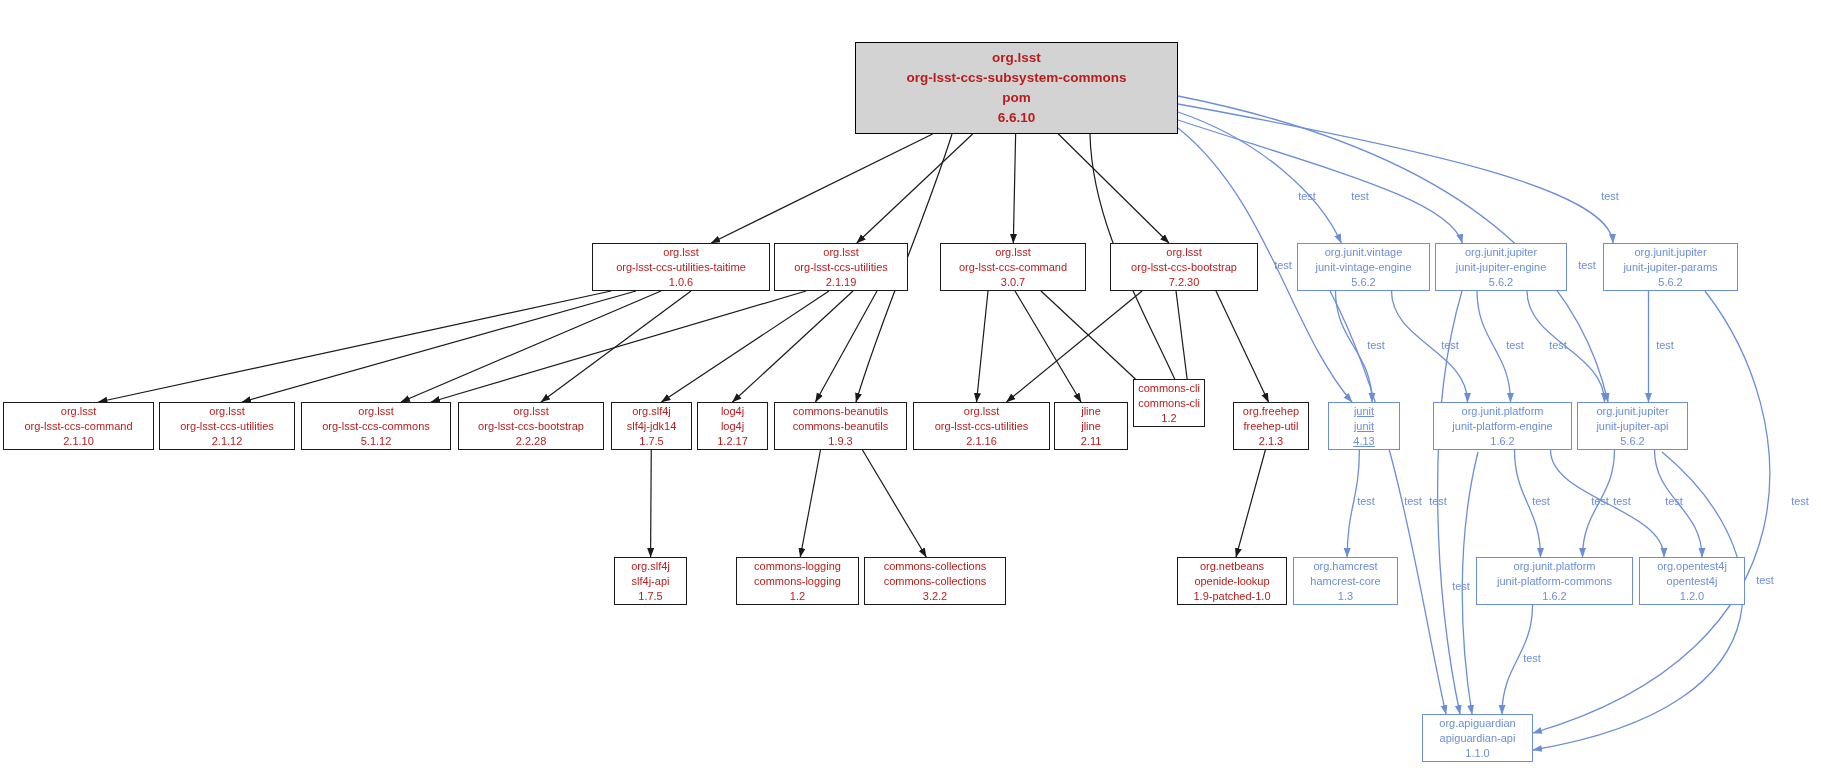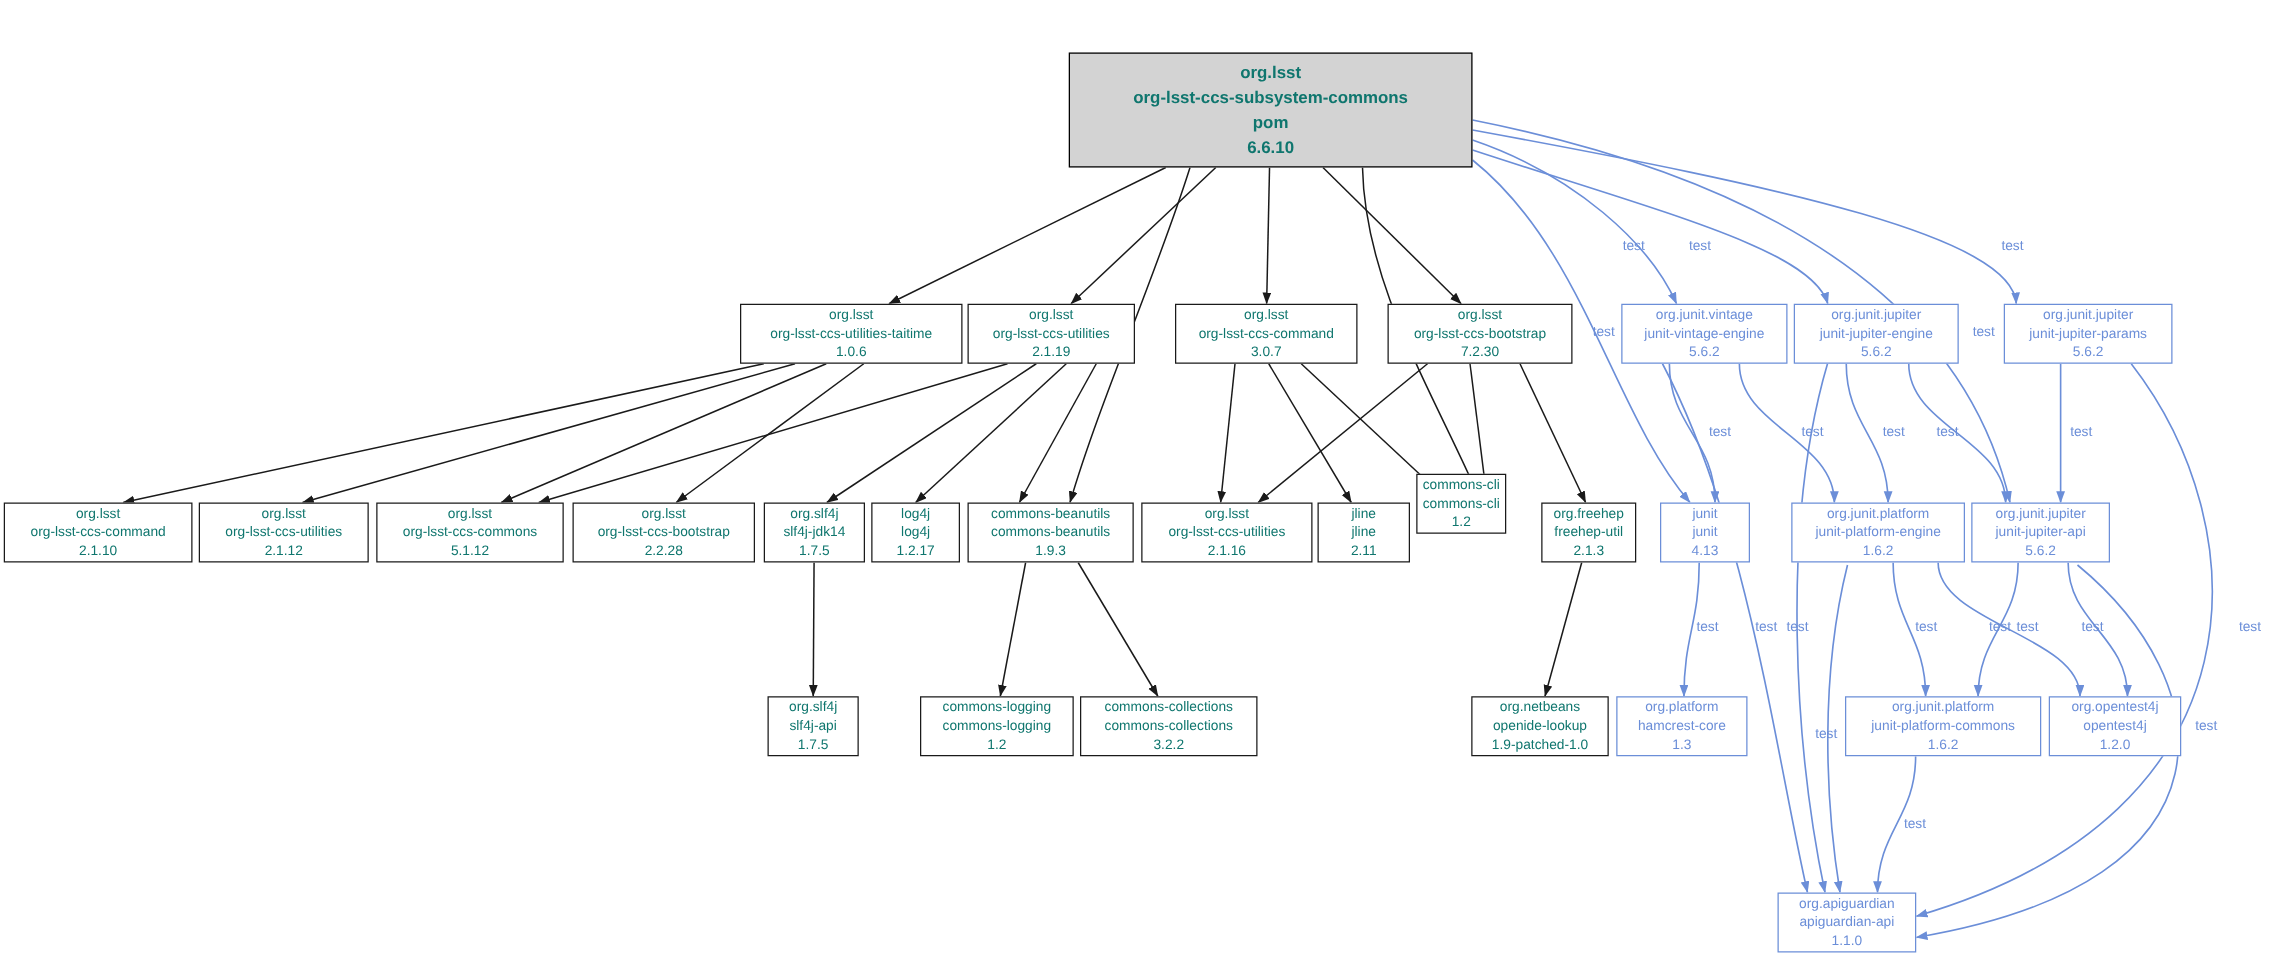--- a/index.html
+++ b/index.html
@@ -4,21 +4,21 @@
 <style>
   html,body{margin:0;padding:0;background:#ffffff;}
   body{width:1821px;height:768px;position:relative;overflow:hidden;
        font-family:"Liberation Sans", sans-serif;}
   #canvas{position:absolute;left:0;top:0;width:1821px;height:768px;}
   #edge-layer{position:absolute;left:0;top:0;}
   .title{position:absolute;left:8px;top:4px;font-family:"Liberation Serif", serif;
          font-size:21px;color:#000;white-space:nowrap;}
   .node{position:absolute;box-sizing:border-box;display:flex;flex-direction:column;
         justify-content:center;align-items:center;text-align:center;
-        background:#ffffff;border:1.2px solid #1a1a1a;color:#0f766e;
+        background:#ffffff;border:1.2px solid #1a1a1a;color:#b91c1c;
         font-size:11px;line-height:15px;white-space:nowrap;overflow:hidden;}
   .node.blue{border-color:#6b8ed8;color:#6b8ed8;}
   .node.root{background:#d3d3d3;border:1.4px solid #000;font-size:13.5px;
              font-weight:bold;line-height:20px;}
   .edge-label{font-size:11px;font-family:"Liberation Sans", sans-serif;}
 </style>
 </head>
 <body>
 
 <div id="canvas">
@@ -192,21 +192,21 @@
       <div class="node " style="left: 1133px; top: 379px; width: 72px; height: 48px;">
         <div>commons-cli</div>
         <div>commons-cli</div>
         <div>1.2</div>
       </div>
       <div class="node " style="left: 1233px; top: 402px; width: 76px; height: 48px;">
         <div>org.freehep</div>
         <div>freehep-util</div>
         <div>2.1.3</div>
       </div>
-      <div class="node blue" style="left: 1328px; top: 402px; width: 72px; height: 48px;">
+      <div class="node blue" style="left: 1328px; top: 402px; width: 72px; height: 48px; text-decoration: underline;">
         <div>junit</div>
         <div>junit</div>
         <div>4.13</div>
       </div>
       <div class="node blue" style="left: 1433px; top: 402px; width: 139px; height: 48px;">
         <div>org.junit.platform</div>
         <div>junit-platform-engine</div>
         <div>1.6.2</div>
       </div>
       <div class="node blue" style="left: 1577px; top: 402px; width: 111px; height: 48px;">
@@ -228,21 +228,21 @@
         <div>commons-collections</div>
         <div>commons-collections</div>
         <div>3.2.2</div>
       </div>
       <div class="node " style="left: 1177px; top: 557px; width: 110px; height: 48px;">
         <div>org.netbeans</div>
         <div>openide-lookup</div>
         <div>1.9-patched-1.0</div>
       </div>
       <div class="node blue" style="left: 1293px; top: 557px; width: 105px; height: 48px;">
-        <div>org.platform</div>
+        <div>org.hamcrest</div>
         <div>hamcrest-core</div>
         <div>1.3</div>
       </div>
       <div class="node blue" style="left: 1476px; top: 557px; width: 157px; height: 48px;">
         <div>org.junit.platform</div>
         <div>junit-platform-commons</div>
         <div>1.6.2</div>
       </div>
       <div class="node blue" style="left: 1639px; top: 557px; width: 106px; height: 48px;">
         <div>org.opentest4j</div>

